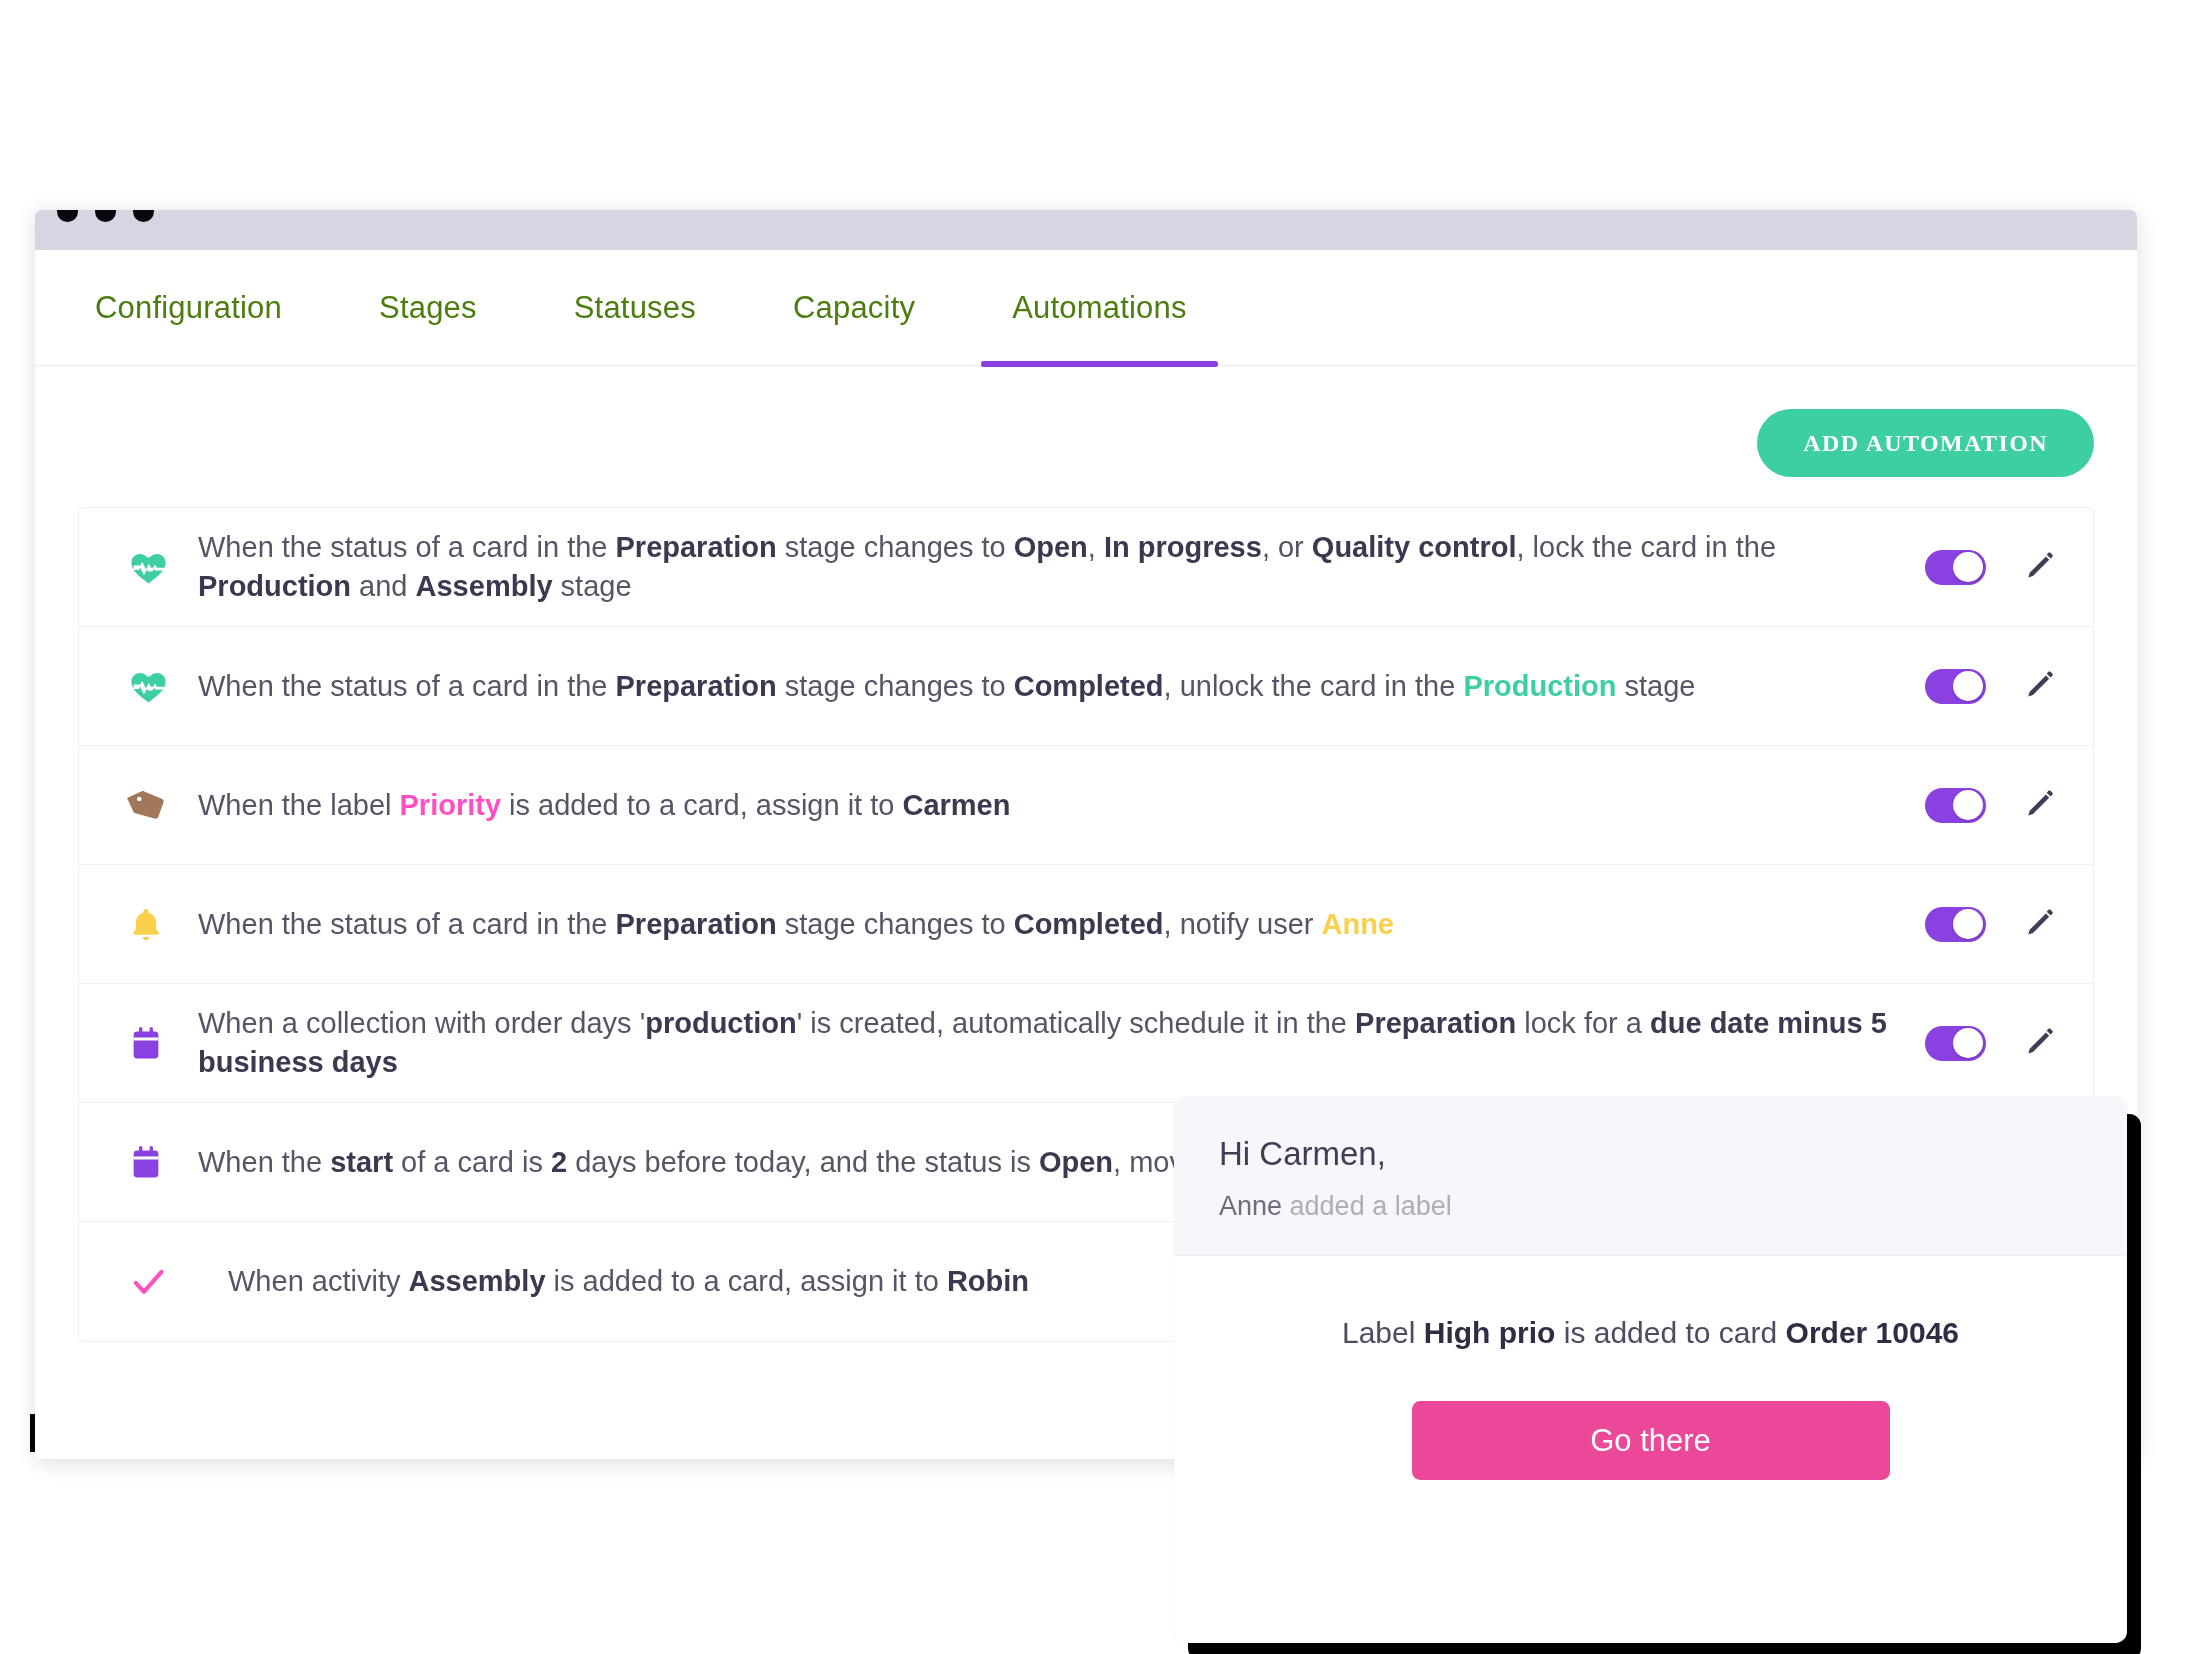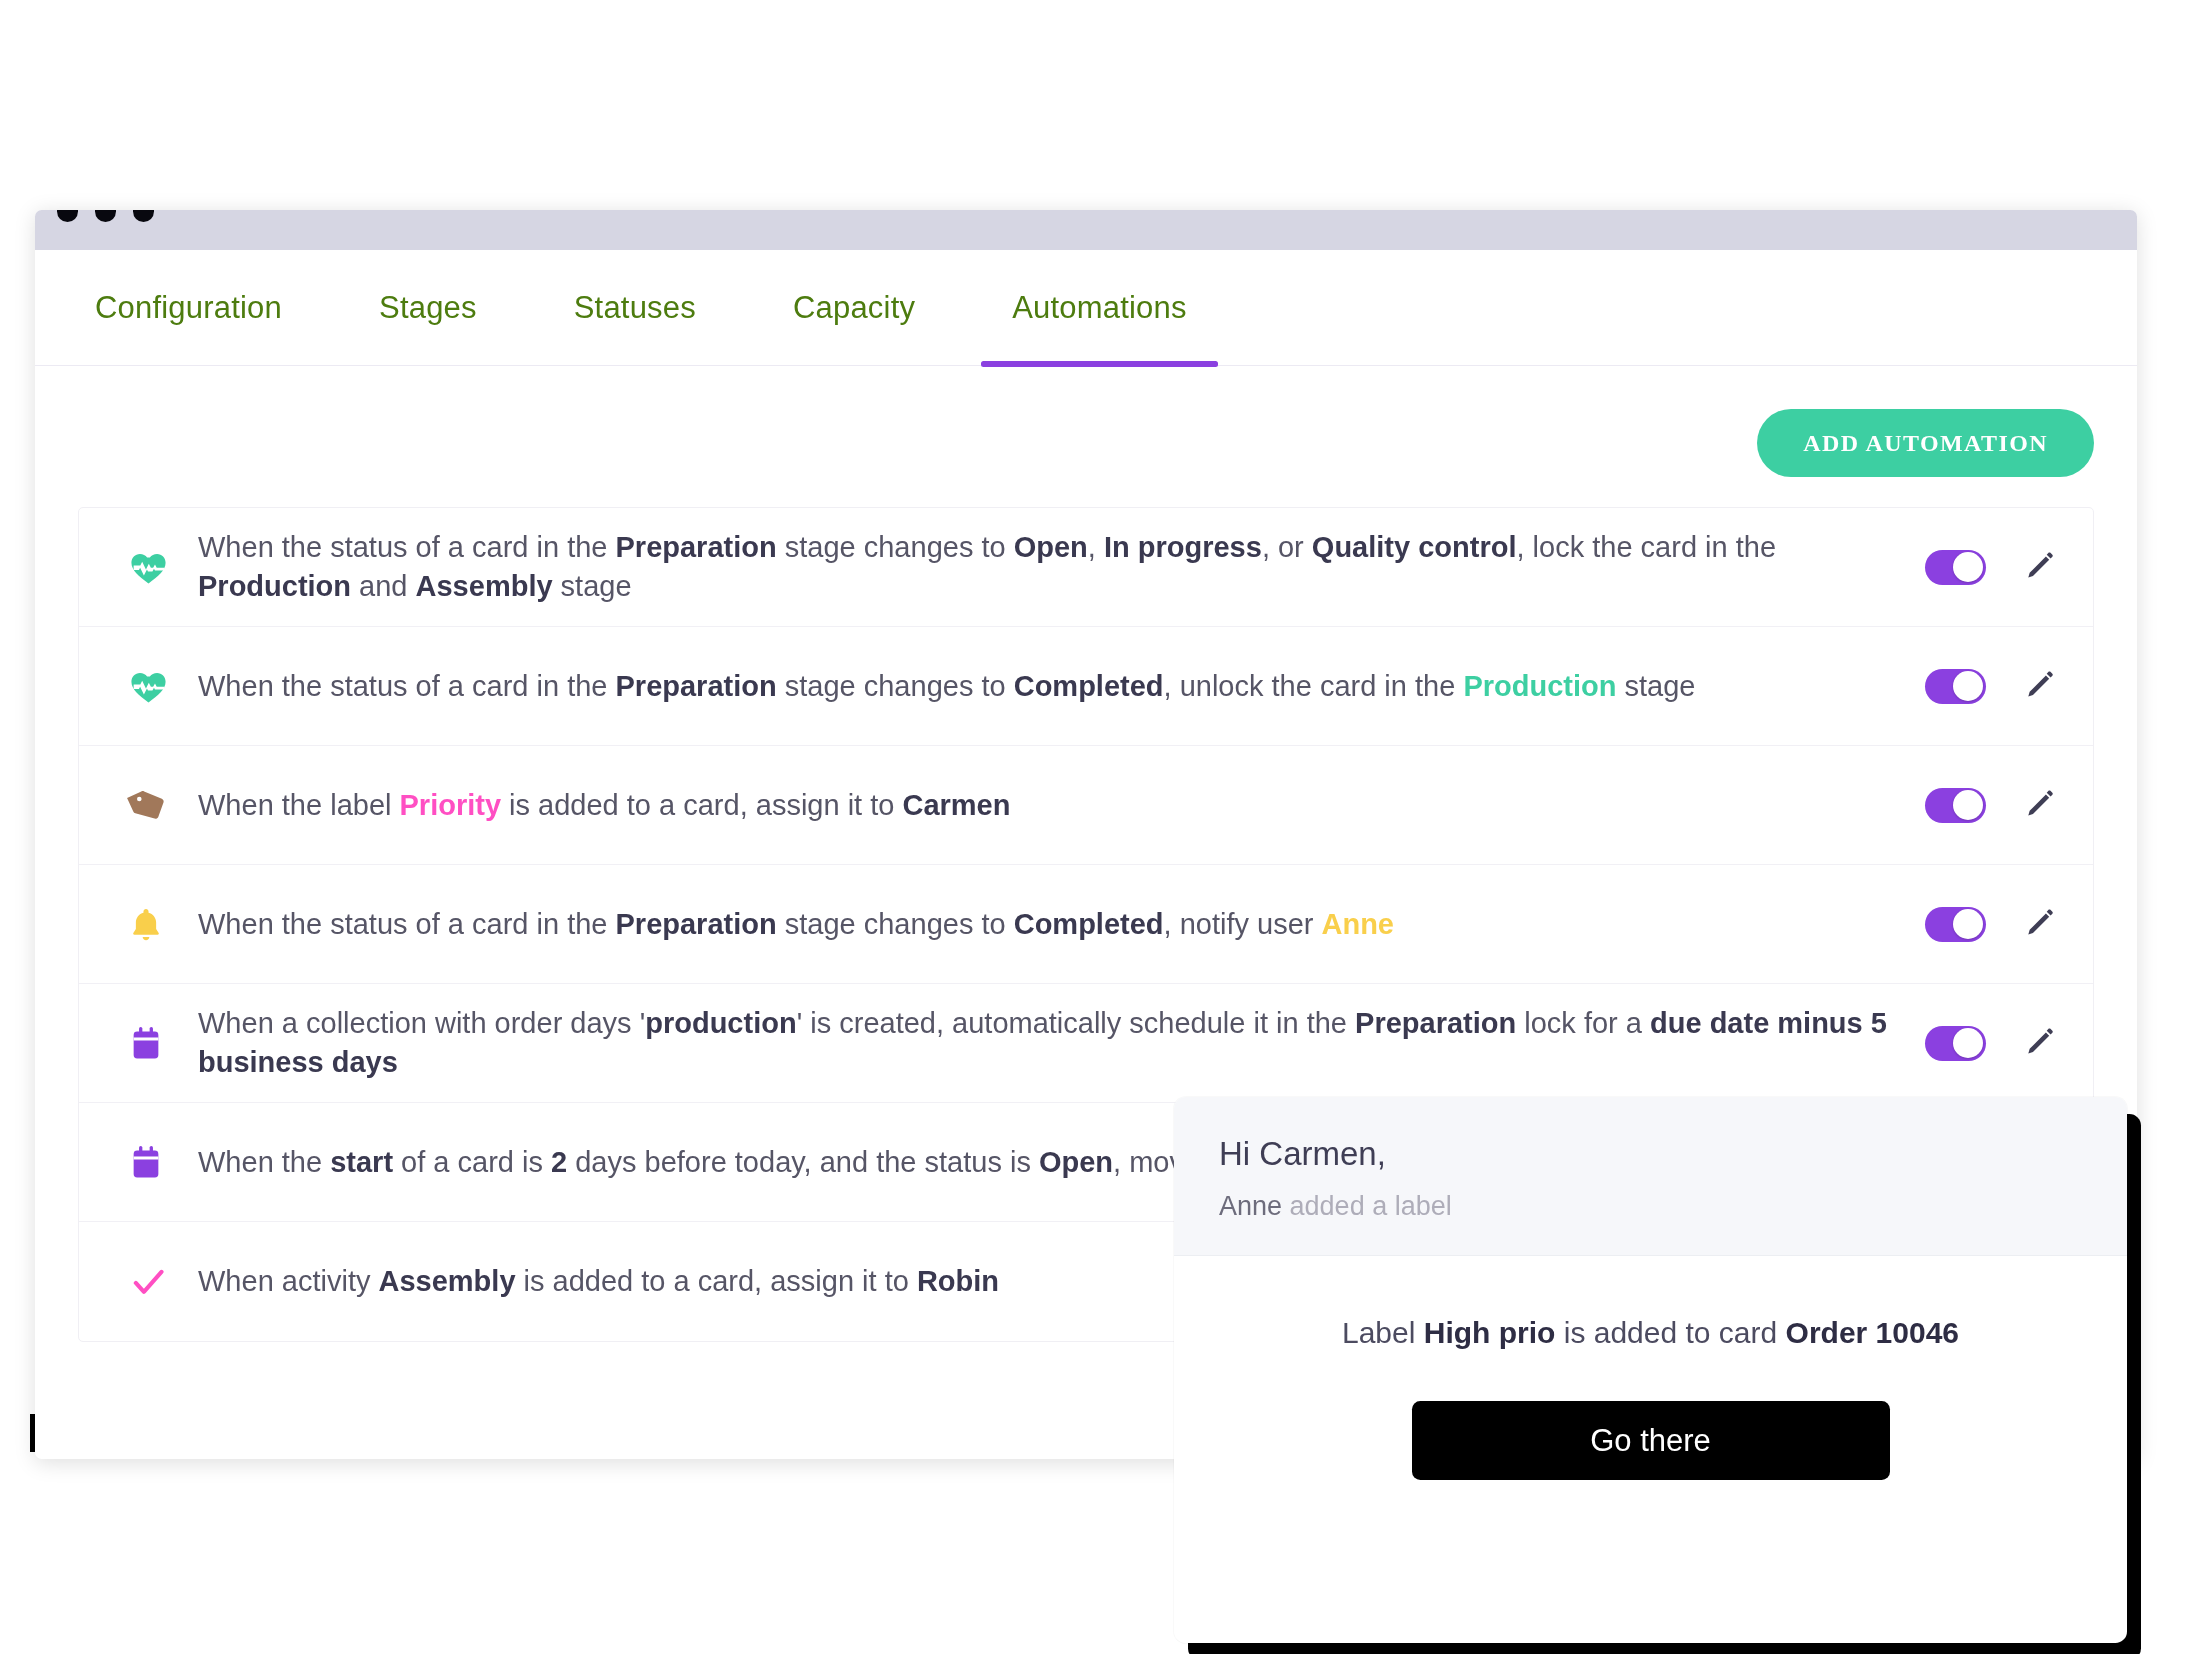--- a/index.html
+++ b/index.html
@@ -128,21 +128,21 @@
     background: #fff;
   }
   .automation-row {
     display: flex;
     align-items: center;
     min-height: 119px;
     border-bottom: 1.7px solid #f1f0f5;
     padding: 15px 21.5px 15px 48px;
     box-sizing: border-box;
   }
-  .automation-row:last-child { border-bottom: none; }
+  .automation-row:last-child { border-bottom: none; gap: 30px; }
 
   .row-icon {
     width: 71px;
     flex: 0 0 71px;
     display: flex;
     align-items: center;
     justify-content: flex-start;
   }
   .row-icon svg { display: block; }
 
@@ -240,21 +240,21 @@
     font-size: 30px;
     color: #4c4b60;
     margin-bottom: 51px;
   }
   #notif-message b { color: #2e2d44; font-weight: 700; }
   #go-there-btn {
     display: block;
     width: 478px;
     margin: 4px auto;
     height: 79px;
-    background: #000000;
+    background: #ec4899;
     color: #ffffff;
     border: none;
     border-radius: 8.3px;
     font-size: 31px;
     font-family: "Liberation Sans", sans-serif;
     cursor: pointer;
   }
 </style>
 </head>
 <body>

